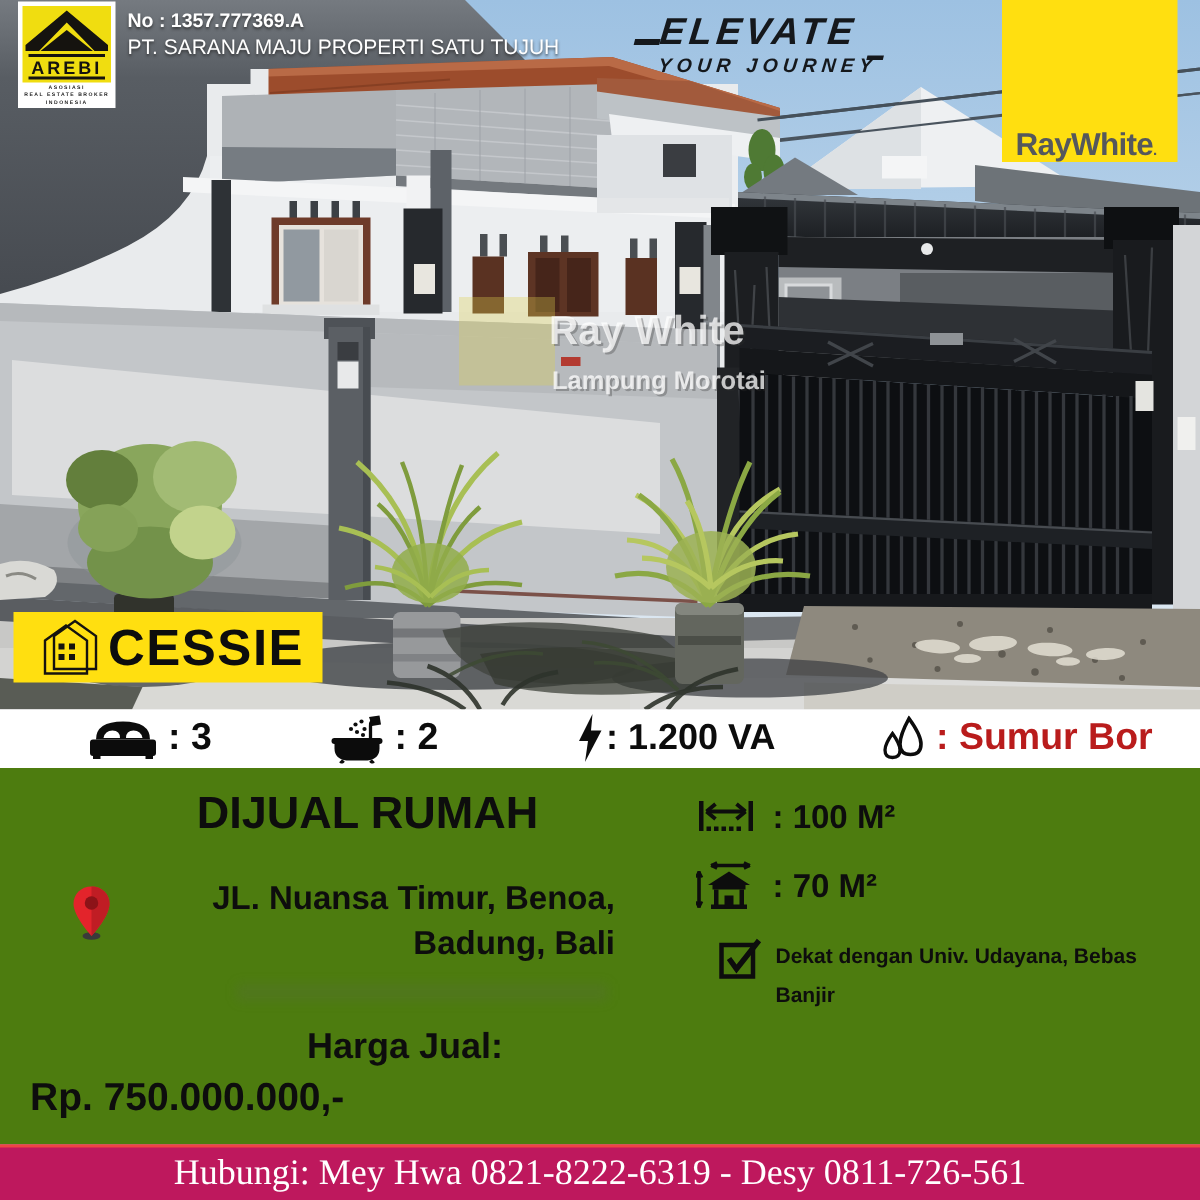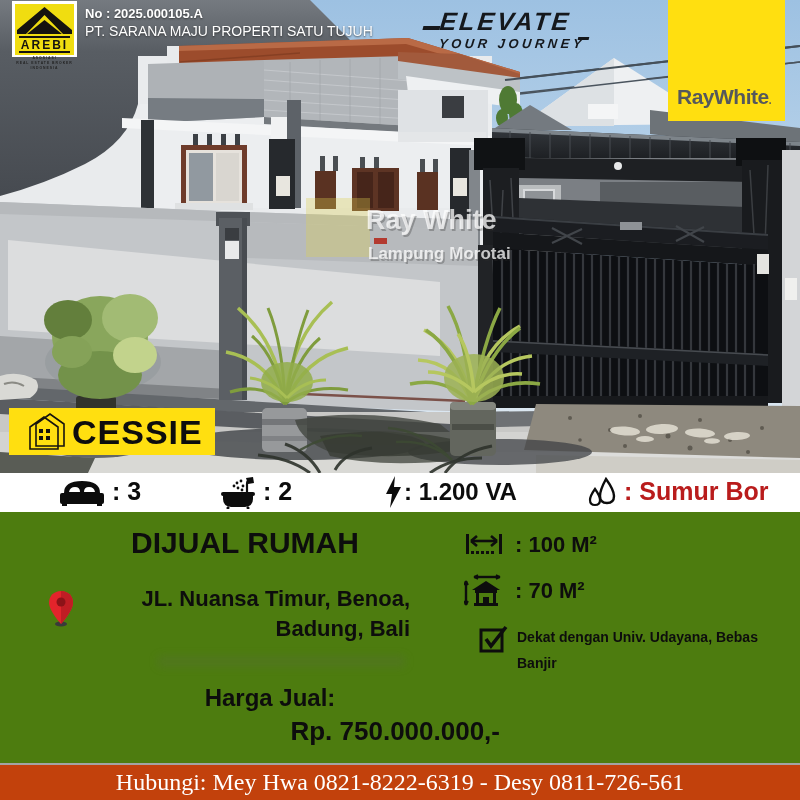--- a/index.html
+++ b/index.html
@@ -367,45 +367,45 @@
 
   <rect x="306" y="198" width="64" height="59" fill="#ddd04e" opacity="0.33"></rect>
   <rect x="374" y="238" width="13" height="6" fill="#b33a30"></rect>
   <text x="367.5" y="230.5" font-family="Liberation Sans,sans-serif" font-size="27" font-weight="bold" fill="#2e2e2e" opacity="0.3">Ray White</text>
   <text x="366" y="229" font-family="Liberation Sans,sans-serif" font-size="27" font-weight="bold" fill="#ffffff" opacity="0.75">Ray White</text>
   <text x="369.5" y="260.5" font-family="Liberation Sans,sans-serif" font-size="17" font-weight="bold" fill="#2e2e2e" opacity="0.3">Lampung Morotai</text>
   <text x="368" y="259" font-family="Liberation Sans,sans-serif" font-size="17" font-weight="bold" fill="#ffffff" opacity="0.75">Lampung Morotai</text>
 </svg>
 </div>
 
-<div class="abs" style="left:12px;top:1px;width:65px;height:56px;background:#fff;">
+<div class="abs" style="left:12px;top:1px;width:65px;height:71px;background:#fff;">
   <div class="abs" style="left:3px;top:3px;width:59px;height:51px;background:#f0dd10;">
     <svg width="59" height="51" viewBox="0 0 59 51">
       <path d="M2,26 L29.5,3 L57,26 L57,30 L48,30 L29.5,11 L11,30 L2,30 Z" fill="#15130f"></path>
       <path d="M12,30 L29.5,16 L47,30 Z" fill="#15130f"></path>
       <rect x="4" y="32" width="51" height="2" fill="#15130f"></rect>
       <text x="29.5" y="45" font-size="12" font-weight="bold" text-anchor="middle" fill="#15130f" letter-spacing="2">AREBI</text>
       <rect x="4" y="47" width="51" height="2" fill="#15130f"></rect>
     </svg>
   </div>
   <div class="abs" style="left:3px;top:55px;width:59px;font-size:3.4px;font-weight:bold;color:#222;letter-spacing:1px;text-align:center;line-height:5px;">ASOSIASI<br>REAL ESTATE BROKER<br>INDONESIA</div>
 </div>
 
-<div class="abs" style="left:85px;top:6px;font-size:13px;font-weight:bold;color:#fff;text-shadow:0 1px 2px rgba(40,40,40,.8);">No : 2025.000105.A</div>
+<div class="abs" style="left:85px;top:6px;font-size:13px;font-weight:bold;color:#fff;text-shadow:0 1px 2px rgba(40,40,40,.8);">No : 1357.777369.A</div>
 
 <div class="abs" style="left:85px;top:23px;font-size:14px;font-weight:normal;color:#fff;text-shadow:0 1px 2px rgba(40,40,40,.8);">PT. SARANA MAJU PROPERTI SATU TUJUH</div>
 
 <div class="abs" style="left:440px;top:7px;width:200px;height:45px;color:#15181c;">
   <div class="abs" style="left:0;top:0;font-size:25px;font-weight:800;font-style:italic;letter-spacing:2.8px;transform:skewX(-6deg);">ELEVATE</div>
   <div class="abs" style="left:-17px;top:19px;width:17px;height:3.5px;background:#15181c;transform:skewX(-14deg);"></div>
   <div class="abs" style="left:-1px;top:29px;font-size:13px;font-weight:bold;font-style:italic;letter-spacing:3.5px;transform:skewX(-6deg);">YOUR JOURNEY</div>
   <div class="abs" style="left:138px;top:30px;width:11px;height:2.5px;background:#15181c;transform:skewX(-14deg);"></div>
 </div>
 
-<div class="abs" style="left:668px;top:0;width:117px;height:121px;background:#ffdf10;">
+<div class="abs" style="left:668px;top:0;width:117px;height:108px;background:#ffdf10;">
   <div class="abs" style="left:9px;top:85px;font-size:21px;font-weight:bold;color:#55585c;letter-spacing:-0.5px;">RayWhite<span style="font-size:10px;">.</span></div>
 </div>
 
 <div class="abs" style="left:9px;top:408px;width:206px;height:47px;background:#ffdf10;">
 
   <svg class="abs" style="left:14px;top:3px;" width="46" height="40" viewBox="0 0 46 40">
     <g fill="none" stroke="#15130f" stroke-width="1.6">
       <path d="M10,14 L24,4 L38,14 L38,36 L10,36 Z" transform="translate(3,-1)"></path>
       <path d="M7,16 L21,6 L35,16 L35,38 L7,38 Z"></path>
     </g>
@@ -475,21 +475,21 @@
     <path d="M13,1 C20,1 25,6 25,12.5 C25,21 13,34 13,34 L13,1 Z" fill="#c01d24"></path>
     <circle cx="13" cy="12" r="4.5" fill="#8c1318"></circle>
   </svg>
 
   <div class="abs" style="left:90px;top:72px;width:320px;text-align:right;font-size:22px;font-weight:bold;color:#0d0d0d;line-height:30px;">JL. Nuansa Timur, Benoa,<br>Badung, Bali</div>
 
   <div class="abs" style="left:158px;top:144px;width:247px;height:11px;background:rgba(95,95,95,.19);filter:blur(4px);"></div>
 
   <div class="abs" style="left:0;top:172px;width:500px;text-align:center;font-size:24px;font-weight:700;color:#0d0d0d;margin-left:20px;">Harga Jual:</div>
 
-  <div class="abs" style="left:0;top:204px;width:500px;text-align:right;font-size:26px;font-weight:800;color:#0d0d0d;">Rp. 750.000.000,-</div>
+  <div class="abs" style="left:0;top:204px;width:500px;text-align:left;font-size:26px;font-weight:800;color:#0d0d0d;padding-left:20px;">Rp. 750.000.000,-</div>
 
   <svg class="abs" style="left:466px;top:22px;" width="36" height="24" viewBox="0 0 36 24">
     <rect x="0" y="0" width="3" height="20" fill="#0d0d0d"></rect>
     <rect x="33" y="0" width="3" height="20" fill="#0d0d0d"></rect>
     <path d="M5,7 L31,7" stroke="#0d0d0d" stroke-width="2.6"></path>
     <path d="M5,7 L11,2 M5,7 L11,12 M31,7 L25,2 M31,7 L25,12" stroke="#0d0d0d" stroke-width="2.6" fill="none"></path>
     <g fill="#0d0d0d">
         <rect x="5" y="17" width="3" height="3"></rect>
         <rect x="10" y="17" width="3" height="3"></rect>
         <rect x="15" y="17" width="3" height="3"></rect>
@@ -516,15 +516,15 @@
   <div class="abs" style="left:515px;top:66px;font-size:22px;font-weight:800;color:#0d0d0d;">: 70 M²</div>
 
   <svg class="abs" style="left:479px;top:113px;" width="30" height="30" viewBox="0 0 30 30">
     <rect x="2" y="5" width="21" height="21" fill="none" stroke="#0d0d0d" stroke-width="3"></rect>
     <path d="M7,14 L12,21 L27,2" fill="none" stroke="#0d0d0d" stroke-width="3.6"></path>
   </svg>
 
   <div class="abs" style="left:517px;top:112px;width:275px;font-size:14px;font-weight:600;color:#0d0d0d;line-height:26px;">Dekat dengan Univ. Udayana, Bebas Banjir</div>
 </div>
 
-<div class="abs" style="left:0;top:763px;width:800px;height:37px;background:#c2410c;border-top:2px solid #a3a3a3;box-sizing:border-box;">
+<div class="abs" style="left:0;top:763px;width:800px;height:37px;background:#be185d;border-top:2px solid #ef4444;box-sizing:border-box;">
   <div style="text-align:center;font-family:'Liberation Serif',serif;font-size:24px;color:#fff;line-height:34px;">Hubungi: Mey Hwa 0821-8222-6319 - Desy 0811-726-561</div>
 </div>
 
 </body></html>

